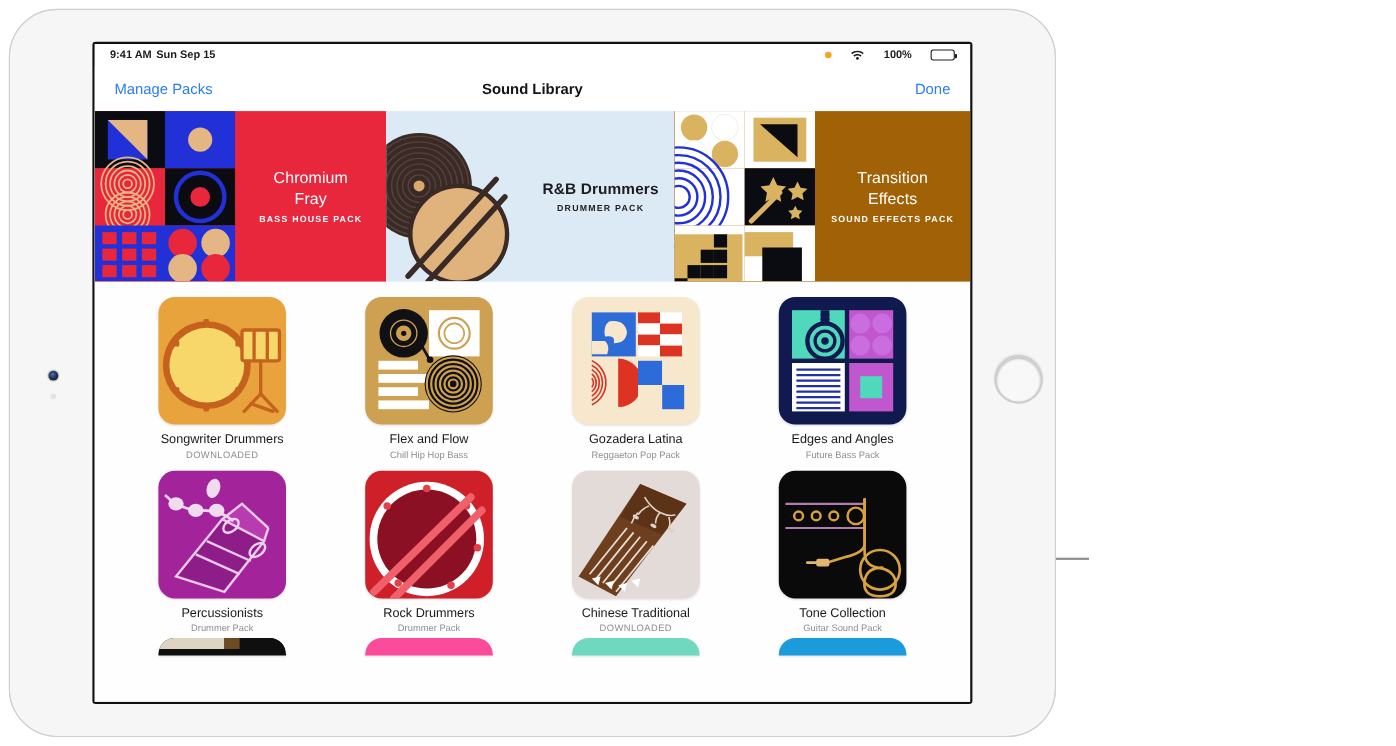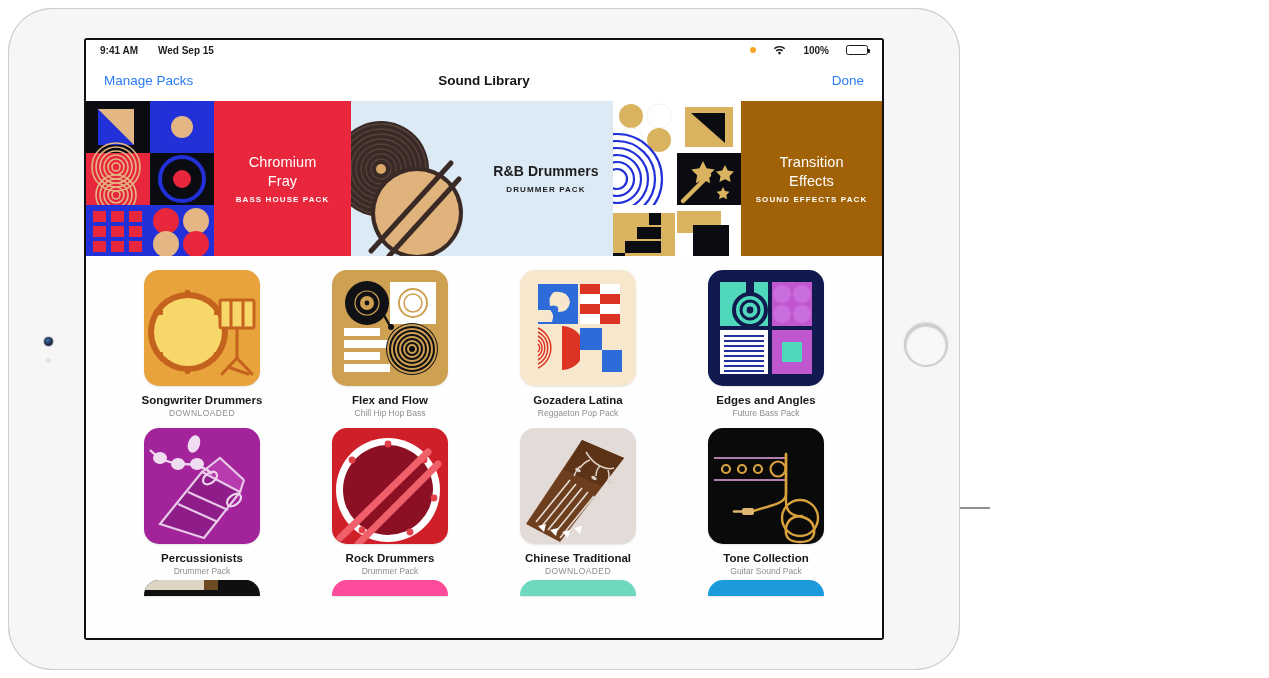--- a/index.html
+++ b/index.html
@@ -58,21 +58,21 @@
     box-shadow: 0 1px 2px rgba(0,0,0,.30) inset, 0 -1px 2px rgba(0,0,0,.12);
   }
 
   
   .statusbar {
     position: absolute; left: 0; top: 0; width: 796px; height: 20px;
     display: flex; align-items: center;
     padding: 0 14px;
     font-size: 10px; font-weight: bold; color: #1c1c1e;
   }
-  .sb-left { display: flex; gap: 20px; align-items: center; }
+  .sb-left { display: flex; gap: 4px; align-items: center; }
   .sb-spacer { flex: 1; }
   .sb-right { display: flex; gap: 17px; align-items: center; }
   .orange-dot { width: 6px; height: 6px; border-radius: 50%; background: #f5a623; }
   .wifi-glyph { display: block; }
   .battery {
     width: 22px; height: 10px; border: 1px solid #1c1c1e; border-radius: 2.5px;
     position: relative; padding: 1px;
   }
   .battery-fill { width: 100%; height: 100%; background: #1c1c1e; border-radius: 1px; }
   .battery-cap {
@@ -134,21 +134,21 @@
   .pack {
     display: flex; flex-direction: column; align-items: center;
     cursor: default;
   }
   .pack-tile {
     width: 116px; height: 116px; border-radius: 15px;
     position: relative; overflow: hidden;
     box-shadow: 0 1px 2px rgba(0,0,0,.10);
   }
   .pack-name {
-    margin-top: 8px; font-size: 11.5px; font-weight: bold;
+    margin-top: 8px; font-size: 11.5px; font-weight: normal;
     color: #18181a; text-align: center; white-space: nowrap;
   }
   .pack-sub {
     margin-top: 2px; font-size: 8.5px; color: #8e8e93; text-align: center;
     white-space: nowrap;
   }
   .pack-sub.downloaded { letter-spacing: .4px; }
   .pack-row3 .pack-tile { height: 16px; border-radius: 15px 15px 0 0; }
 
   svg { display: block; }
@@ -170,21 +170,21 @@
     <div class="cam-dot"></div>
     <div class="sensor-dot"></div>
     <div class="home-btn"></div>
     <div class="screen-bezel"></div>
 
     <div class="screen">
 
       <div class="statusbar">
         <div class="sb-left">
           <span>9:41 AM</span>
-          <span>Wed Sep 15</span>
+          <span>Sun Sep 15</span>
         </div>
         <div class="sb-spacer"></div>
         <div class="sb-right">
           <span class="orange-dot"></span>
           <span>
             <svg class="wifi-glyph" width="13" height="10" viewBox="0 0 13 10">
               <path d="M6.5 1.1C4.3 1.1 2.3 1.9 0.8 3.2L1.8 4.3C3.1 3.2 4.7 2.6 6.5 2.6s3.4 0.6 4.7 1.7l1-1.1C10.7 1.9 8.7 1.1 6.5 1.1z" fill="#1c1c1e"></path>
               <path d="M6.5 4.1c-1.4 0-2.7 0.5-3.7 1.3l1 1.1c0.7-0.6 1.7-1 2.7-1s2 0.4 2.7 1l1-1.1C9.2 4.6 7.9 4.1 6.5 4.1z" fill="#1c1c1e"></path>
               <circle cx="6.5" cy="8.1" r="1.3" fill="#1c1c1e"></circle>
             </svg>

